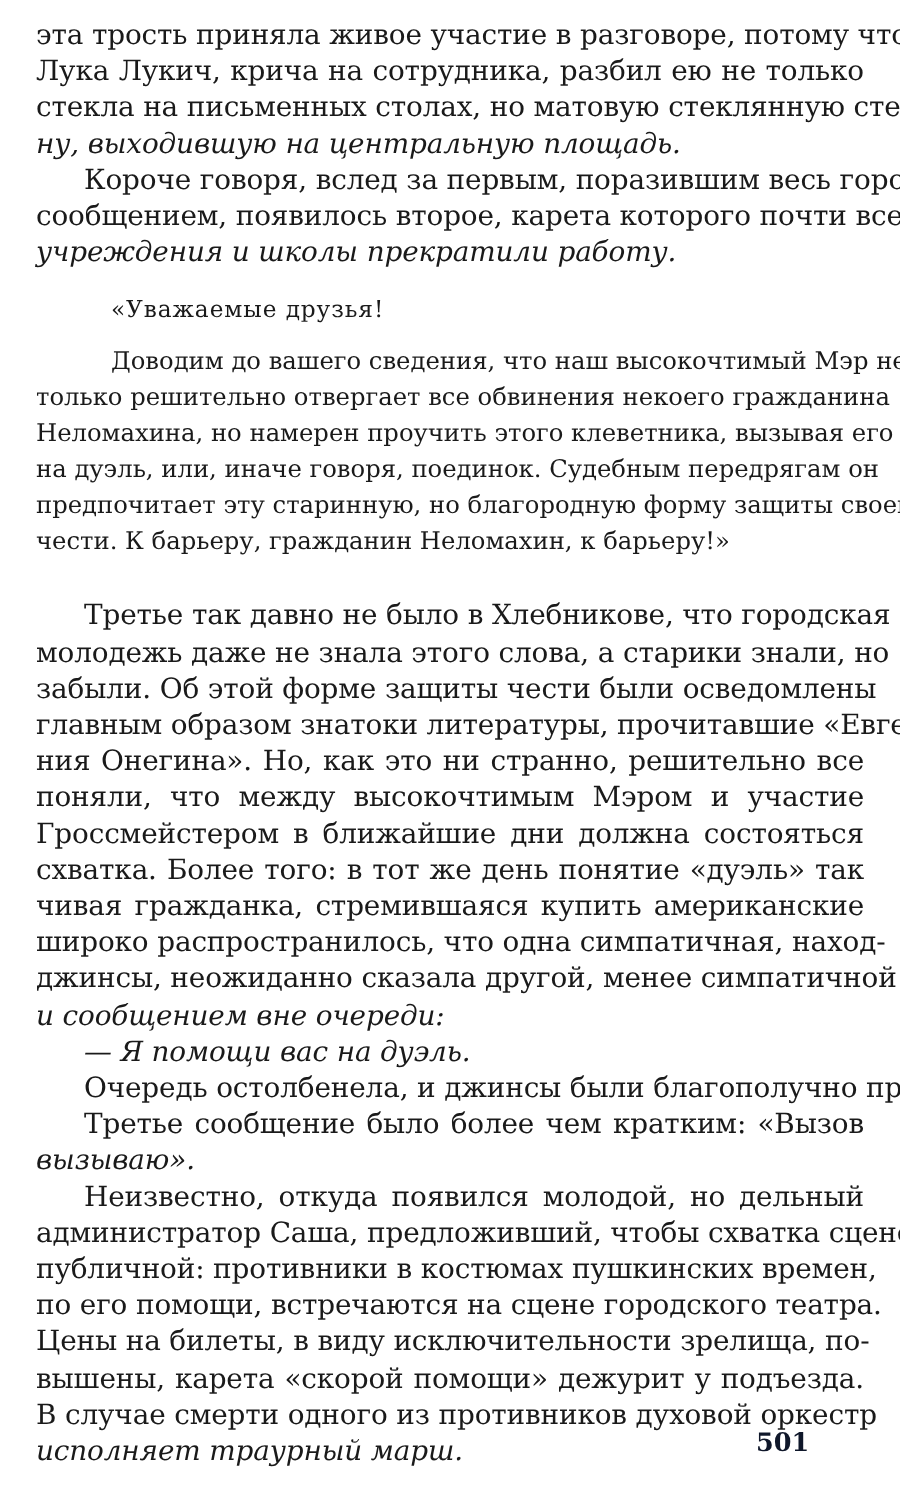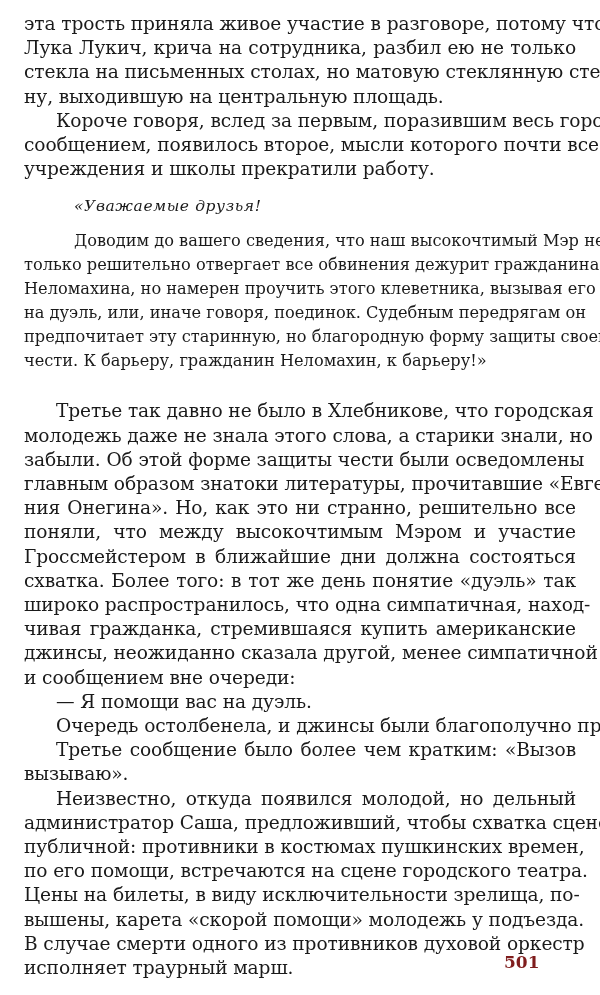--- a/index.html
+++ b/index.html
@@ -1,73 +1,73 @@
 <!DOCTYPE html>
 <html><head>
 <meta charset="utf-8">
 <style>
   html, body { margin:0; padding:0; }
   body { width:600px; height:995px; background:#ffffff; overflow:hidden; position:relative; }
   .page { position:absolute; left:24px; top:12px; width:552px; font-family:"DejaVu Serif", serif; color:#1a1a1a; }
   .p { margin:0; font-size:18.6px; line-height:24.2px; text-align:justify; text-align-last:left; letter-spacing:-0.1px; }
   .p .ln { display:block; text-align:justify; text-align-last:justify; white-space:nowrap; }
-  .p .ln.last { text-align-last:left; }
+  .p .ln.last { text-align-last:left;font-style:italic; }
   .ind { padding-left:32px; }
   .letter { margin-top:14px; }
-  .letter-head { font-style:italic; font-size:15.5px; line-height:22px; padding-left:50px; letter-spacing:0.6px; margin-bottom:12px; }
+  .letter-head { font-size:15.5px; line-height:22px; padding-left:50px; letter-spacing:0.6px; margin-bottom:12px; }
   .letter-body { font-size:16.2px; line-height:24px; }
   .letter-body .ln { display:block; text-align-last:justify; white-space:nowrap; }
   .letter-body .ln.last { text-align-last:left; }
   .letter-body .ind { padding-left:50px; }
   .gap { height:26px; }
-  .pagenum { position:absolute; left:504px; top:952px; font-family:"DejaVu Serif", serif; font-size:17px; font-weight:bold; color:#7f1d1d; }
+  .pagenum { position:absolute; left:504px; top:952px; font-family:"DejaVu Serif", serif; font-size:17px; font-weight:bold; color:#0f172a; }
 </style>
 </head>
 <body>
 
 <div class="page">
 
   <p class="p">
     <span class="ln">эта трость приняла живое участие в разговоре, потому что</span>
     <span class="ln">Лука Лукич, крича на сотрудника, разбил ею не только</span>
     <span class="ln">стекла на письменных столах, но матовую стеклянную сте-</span>
     <span class="ln last">ну, выходившую на центральную площадь.</span>
   </p>
 
   <p class="p">
     <span class="ln ind">Короче говоря, вслед за первым, поразившим весь город</span>
-    <span class="ln">сообщением, появилось второе, мысли которого почти все</span>
+    <span class="ln">сообщением, появилось второе, карета которого почти все</span>
     <span class="ln last">учреждения и школы прекратили работу.</span>
   </p>
 
   <div class="letter">
     <div class="letter-head">«Уважаемые друзья!</div>
     <div class="letter-body">
       <span class="ln ind">Доводим до вашего сведения, что наш высокочтимый Мэр не</span>
-      <span class="ln">только решительно отвергает все обвинения дежурит гражданина</span>
+      <span class="ln">только решительно отвергает все обвинения некоего гражданина</span>
       <span class="ln">Неломахина, но намерен проучить этого клеветника, вызывая его</span>
       <span class="ln">на дуэль, или, иначе говоря, поединок. Судебным передрягам он</span>
       <span class="ln">предпочитает эту старинную, но благородную форму защиты своей</span>
       <span class="ln last">чести. К барьеру, гражданин Неломахин, к барьеру!»</span>
     </div>
   </div>
 
   <div class="gap"></div>
 
   <p class="p">
     <span class="ln ind">Третье так давно не было в Хлебникове, что городская</span>
     <span class="ln">молодежь даже не знала этого слова, а старики знали, но</span>
     <span class="ln">забыли. Об этой форме защиты чести были осведомлены</span>
     <span class="ln">главным образом знатоки литературы, прочитавшие «Евге-</span>
     <span class="ln">ния Онегина». Но, как это ни странно, решительно все</span>
     <span class="ln">поняли, что между высокочтимым Мэром и участие</span>
     <span class="ln">Гроссмейстером в ближайшие дни должна состояться</span>
     <span class="ln">схватка. Более того: в тот же день понятие «дуэль» так</span>
+    <span class="ln">чивая гражданка, стремившаяся купить американские</span>
     <span class="ln">широко распространилось, что одна симпатичная, наход-</span>
-    <span class="ln">чивая гражданка, стремившаяся купить американские</span>
     <span class="ln">джинсы, неожиданно сказала другой, менее симпатичной</span>
     <span class="ln last">и сообщением вне очереди:</span>
   </p>
 
   <p class="p">
     <span class="ln ind last">— Я помощи вас на дуэль.</span>
   </p>
 
   <p class="p">
     <span class="ln ind">Очередь остолбенела, и джинсы были благополучно при-</span>
@@ -77,20 +77,20 @@
     <span class="ln ind">Третье сообщение было более чем кратким: «Вызов</span>
     <span class="ln last">вызываю».</span>
   </p>
 
   <p class="p">
     <span class="ln ind">Неизвестно, откуда появился молодой, но дельный</span>
     <span class="ln">администратор Саша, предложивший, чтобы схватка сцене</span>
     <span class="ln">публичной: противники в костюмах пушкинских времен,</span>
     <span class="ln">по его помощи, встречаются на сцене городского театра.</span>
     <span class="ln">Цены на билеты, в виду исключительности зрелища, по-</span>
-    <span class="ln">вышены, карета «скорой помощи» молодежь у подъезда.</span>
+    <span class="ln">вышены, карета «скорой помощи» дежурит у подъезда.</span>
     <span class="ln">В случае смерти одного из противников духовой оркестр</span>
     <span class="ln last">исполняет траурный марш.</span>
   </p>
 
 </div>
 
 <div class="pagenum">501</div>
 
 </body></html>

